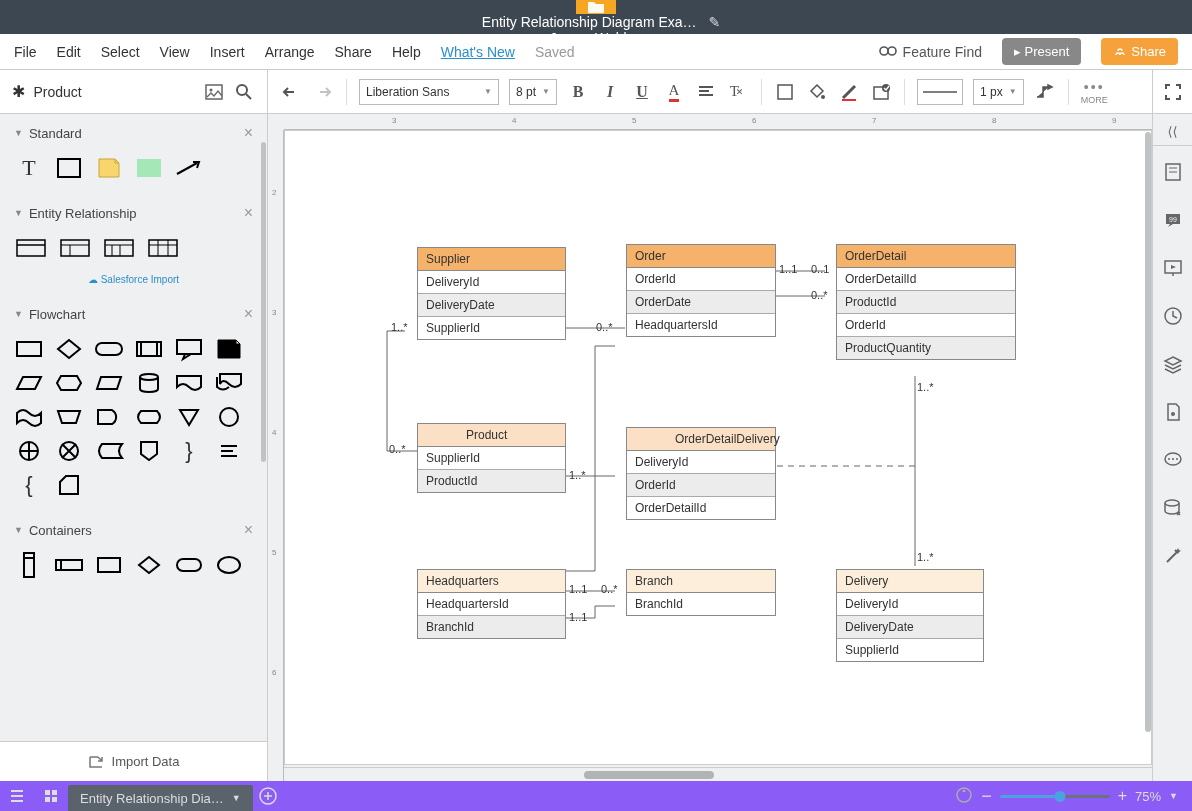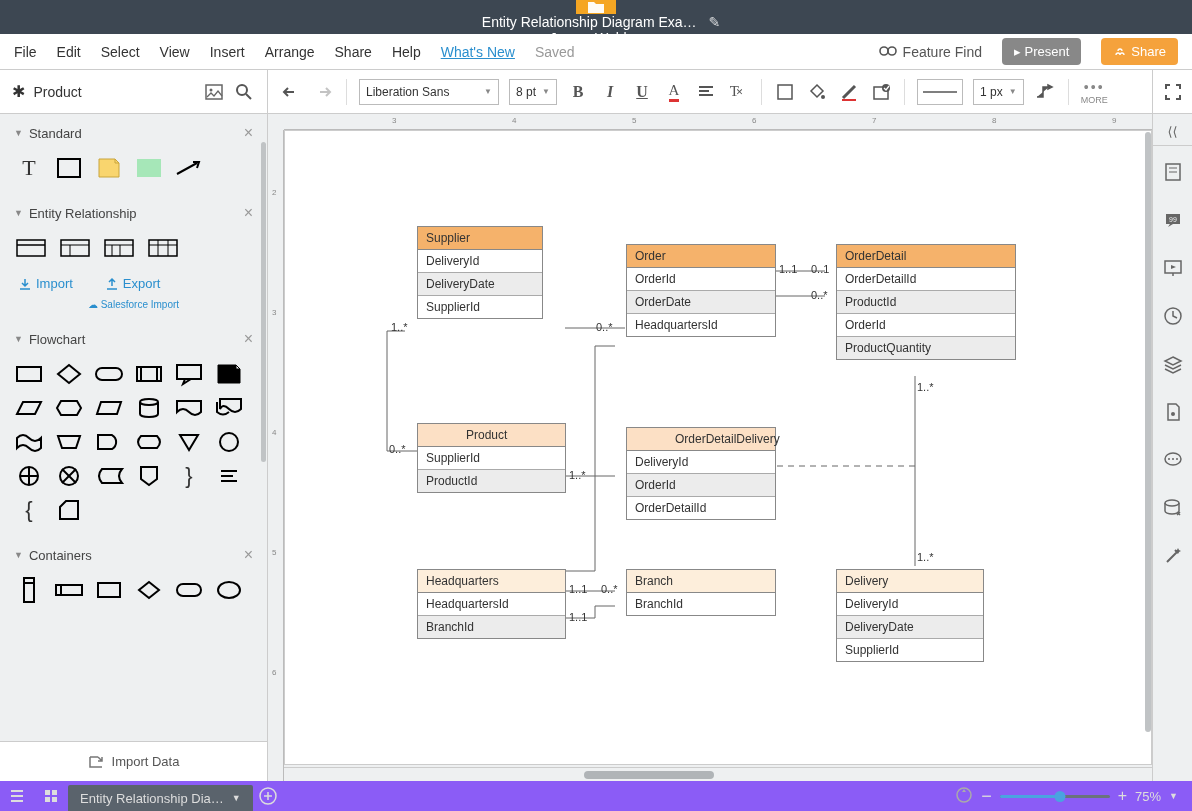--- a/index.html
+++ b/index.html
@@ -305,34 +305,20 @@
         </div>
       <div class="shape-cell wide">
           <svg width="30" height="18">
             <rect x="1" y="1" width="28" height="16" fill="none" stroke="#000" stroke-width="1.5"></rect>
             <line x1="1" y1="6" x2="29" y2="6" stroke="#000"></line>
             <line x1="10" y1="1" x2="10" y2="17" stroke="#000"></line>
             <line x1="20" y1="1" x2="20" y2="17" stroke="#000"></line>
           </svg>
         </div>
     </div>
-    <div class="er-actions">
-      <span class="act">
-          <svg width="14" height="14">
-            <path d="M7 2 v7 M4 6 l3 3 l3 -3 M2 12 h10" stroke="#2a8fce" stroke-width="1.5" fill="none"></path>
-          </svg>
-          <span>Import</span>
-        </span>
-      <span class="act">
-          <svg width="14" height="14">
-            <path d="M7 9 v-7 M4 5 l3 -3 l3 3 M2 12 h10" stroke="#2a8fce" stroke-width="1.5" fill="none"></path>
-          </svg>
-          <span>Export</span>
-        </span>
-    </div>
     <div class="er-sf">☁ <span>Salesforce Import</span></div>
 
     <div class="panel-header">
       <span class="chev">▼</span>
         <span style="flex:1">Flowchart</span>
         <span class="px">×</span>
     </div>
     <div class="panel-body" style="gap:10px 10px">
       <div class="shape-cell">
           <svg width="28" height="20">
@@ -558,21 +544,21 @@
           <path d="M630 335 h-140" stroke-dasharray="6 5"></path>
 
           <path d="M630 245 v190"></path>
 
           <path d="M280 460 h50"></path>
           <path d="M280 487 h30 v-12 h20"></path>
 
           <path d="M330 215 h-20 v225 h-30"></path>
         </svg>
 
-        <div class="erd-table" style="left:132px;top:95px;width:126px">
+        <div class="erd-table" style="left:132px;top:116px;width:149px">
           <div class="hdr orange">Supplier</div>
           <div class="row">DeliveryId</div>
           <div class="row alt">DeliveryDate</div>
           <div class="row">SupplierId</div>
         </div>
 
         <div class="erd-table" style="left:341px;top:113px;width:150px">
           <div class="hdr orange">Order</div>
           <div class="row">OrderId</div>
           <div class="row alt">OrderDate</div>

